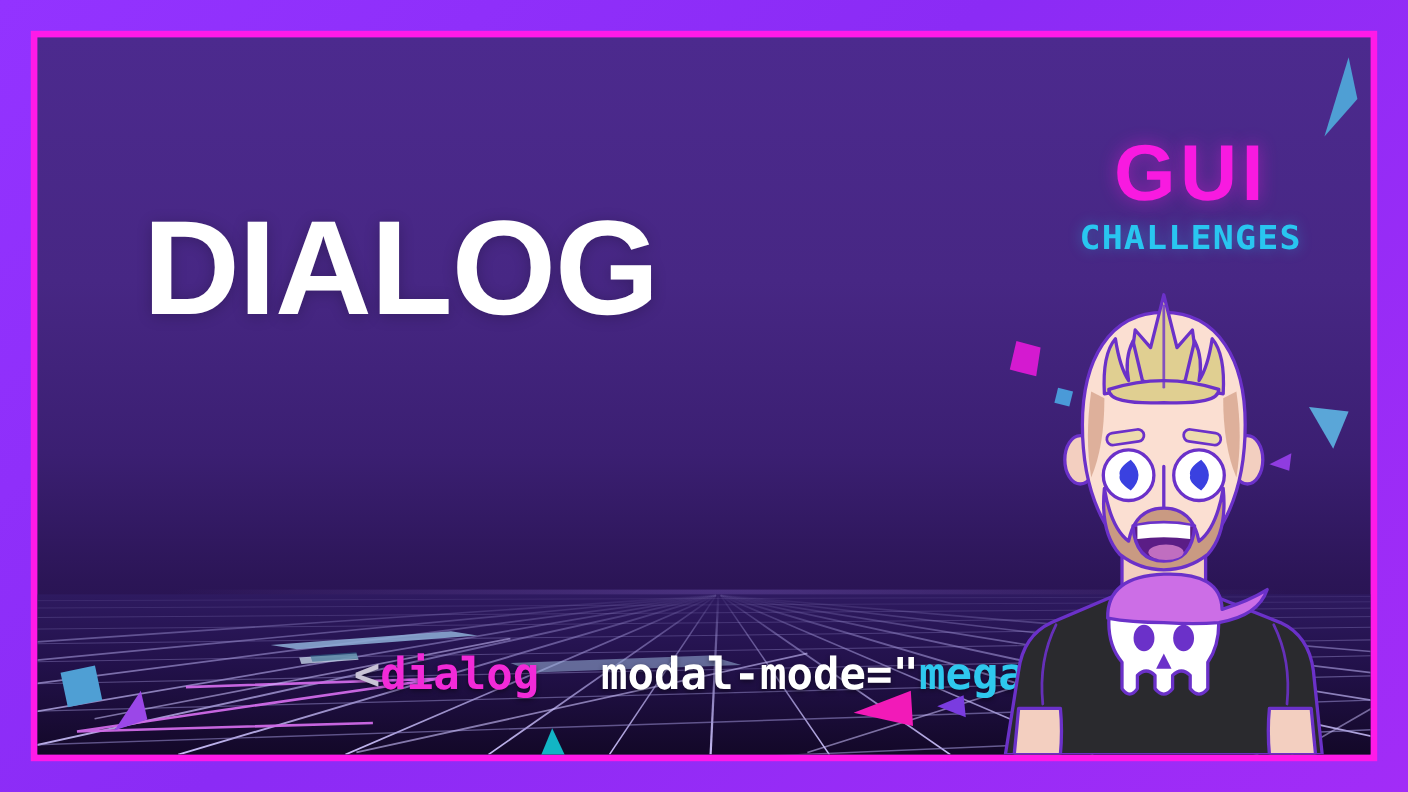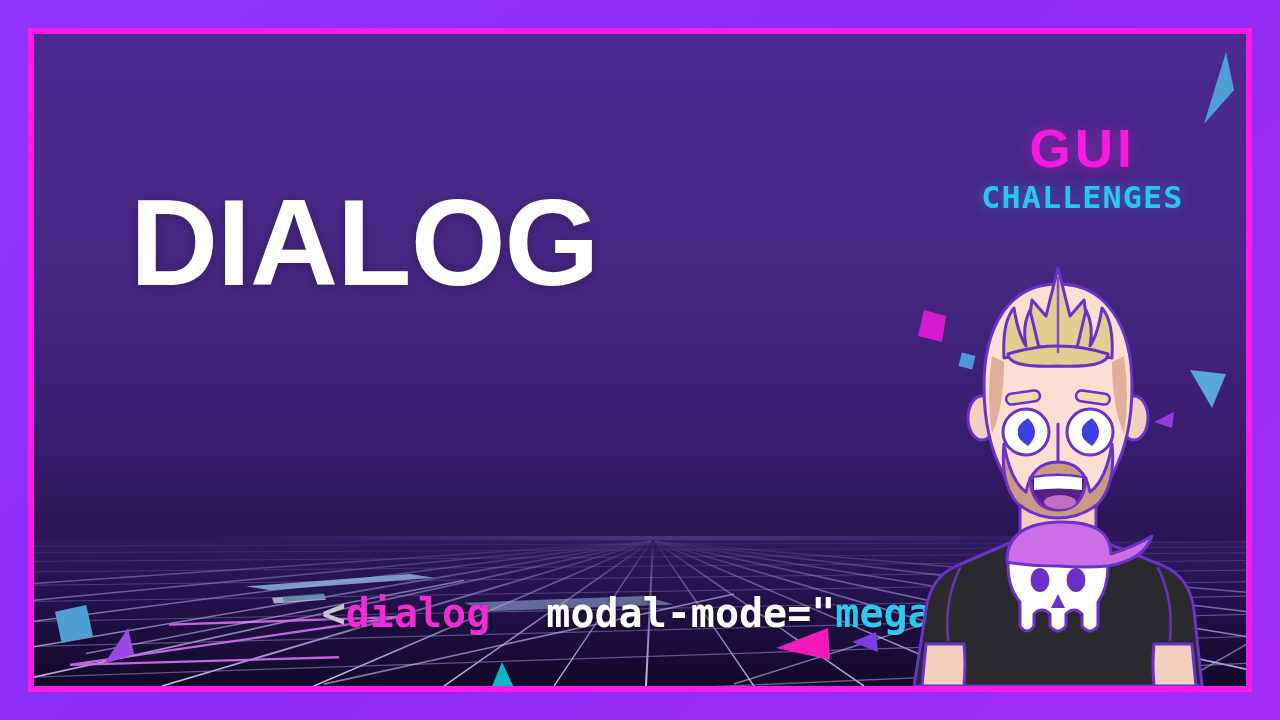--- a/index.html
+++ b/index.html
@@ -57,21 +57,21 @@
   .tok-quote{ color:#ffffff; }
   .tok-val{ color:#2ec8ee; }
 
   
   #logo{
     position:absolute; right:68px; top:88px;
     text-align:center; line-height:1;
   }
   #logo .gui{
     display:block;
-    font-size:53px; font-weight:700; letter-spacing:4px;
+    font-size:72px; font-weight:700; letter-spacing:4px;
     color:#f81ae0;
     text-shadow:0 0 16px rgba(248,26,224,.45);
   }
   #logo .challenges{
     display:block; margin-top:8px;
     font-size:30px; font-weight:700; letter-spacing:1px;
     color:#29c6f0;
     font-family:"DejaVu Sans Mono","Liberation Mono",monospace;
     transform:scaleX(1.06);
     text-shadow:0 0 12px rgba(41,198,240,.40);

